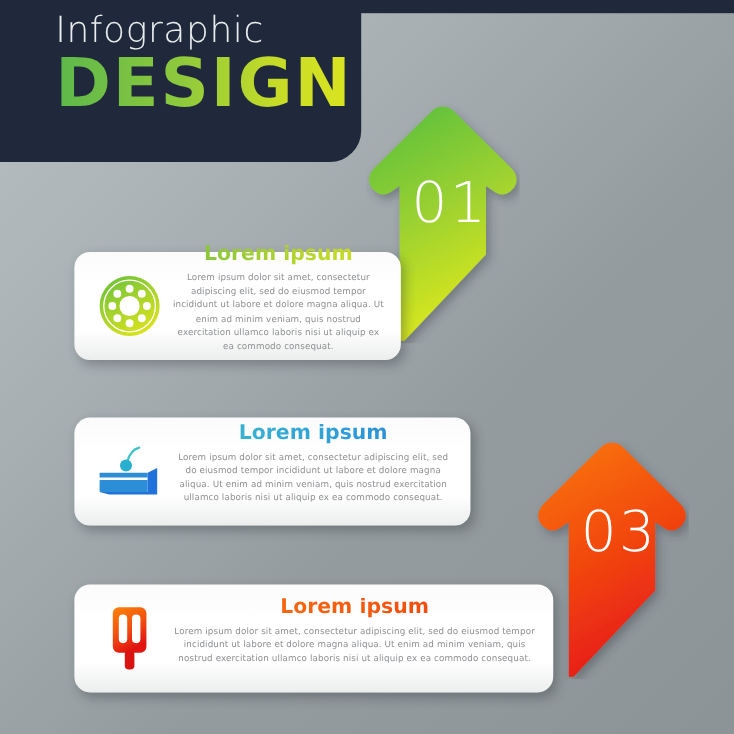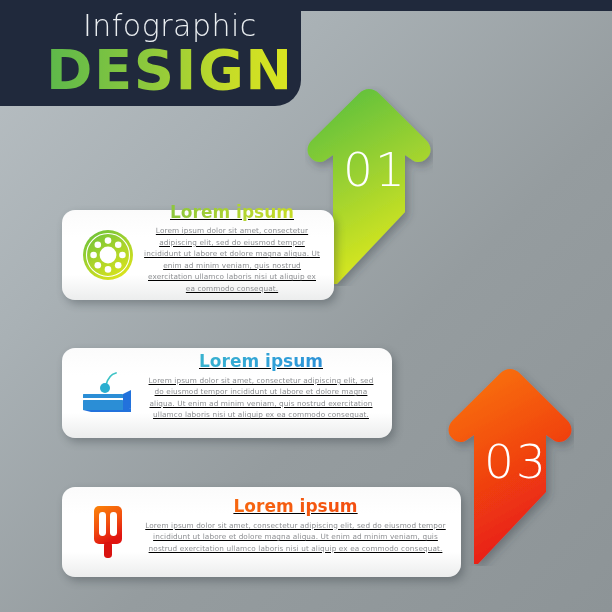--- a/index.html
+++ b/index.html
@@ -28,25 +28,24 @@
     width: 612px;
     height: 11px;
     background: #20293c;
   }
 
   
   .header-panel {
     position: absolute;
     left: 0; top: 0;
     width: 301px;
-    height: 106px;
+    height: 135px;
     background: #20293c;
     border-bottom-right-radius: 26px;
     z-index: 6;
-    text-align: center;
   }
   .header-inner {
     position: absolute;
     left: 46px;
     top: 8px;
   }
   .title-top {
     font-size: 30px;
     font-weight: 300;
     letter-spacing: 0.5px;
@@ -84,21 +83,21 @@
     font-family: "DejaVu Sans", sans-serif;
     line-height: 1;
     white-space: nowrap;
   }
 
   #arrow-1 { left: 305px; top: 86px; }
   #arrow-1 .arrow-num { left: 38px; top: 60px; }
   #arrow-2 { left: 376px; top: 226px; }
   #arrow-2 .arrow-num { left: 38px; top: 60px; }
   #arrow-3 { left: 446px; top: 366px; }
-  #arrow-3 .arrow-num { left: 38px; top: 72px; }
+  #arrow-3 .arrow-num { left: 38px; top: 54px; }
 
   
   .card {
     position: absolute;
     background: linear-gradient(to bottom, #fbfbfb 0%, #ffffff 30%, #ffffff 72%, #eceded 100%);
     border-radius: 13px;
     box-shadow: 3px 4px 9px rgba(40,48,56,0.33);
     z-index: 4;
     display: flex;
     align-items: center;
@@ -114,21 +113,20 @@
     display: flex;
     align-items: center;
     justify-content: center;
     padding-left: 14px;
     box-sizing: border-box;
   }
   .card-body {
     flex: 1;
     padding: 0 14px 12px 4px;
     text-align: center;
-    text-decoration: underline;
   }
   .card-title {
     font-size: 17px;
     font-weight: bold;
     line-height: 1.05;
     margin-bottom: 4px;
     font-family: "DejaVu Sans", sans-serif;
     -webkit-background-clip: text;
     background-clip: text;
     color: transparent;

